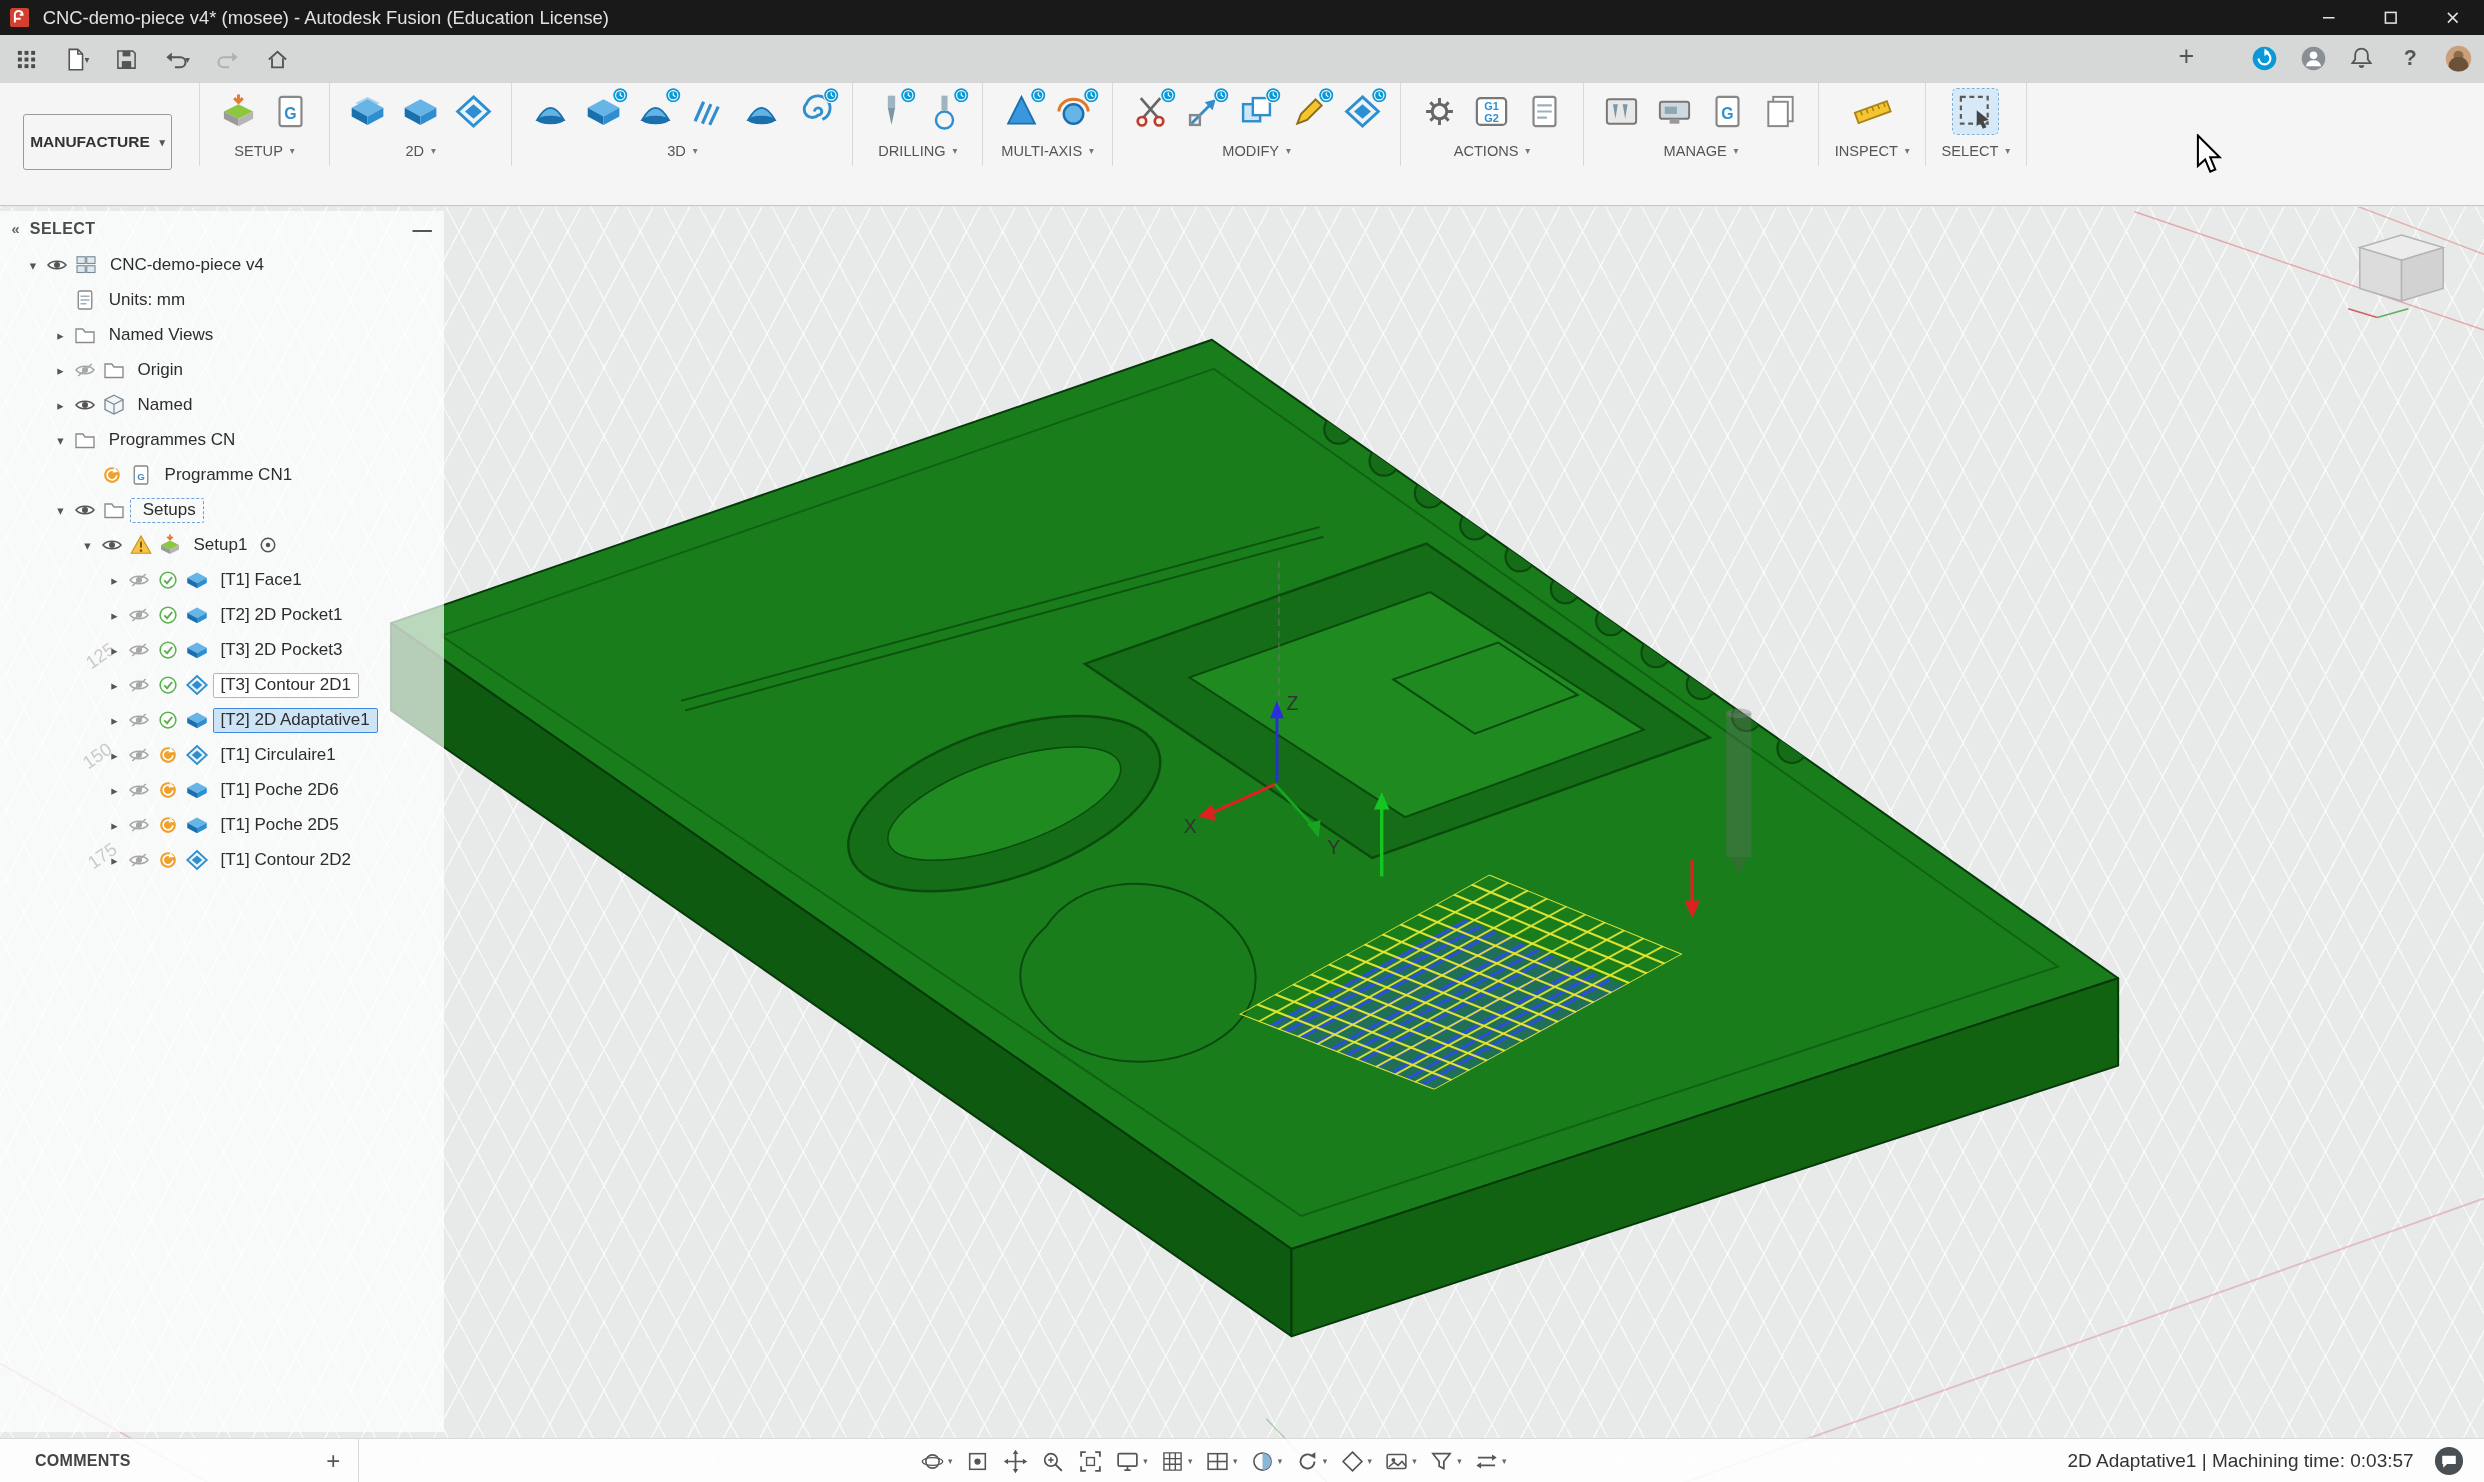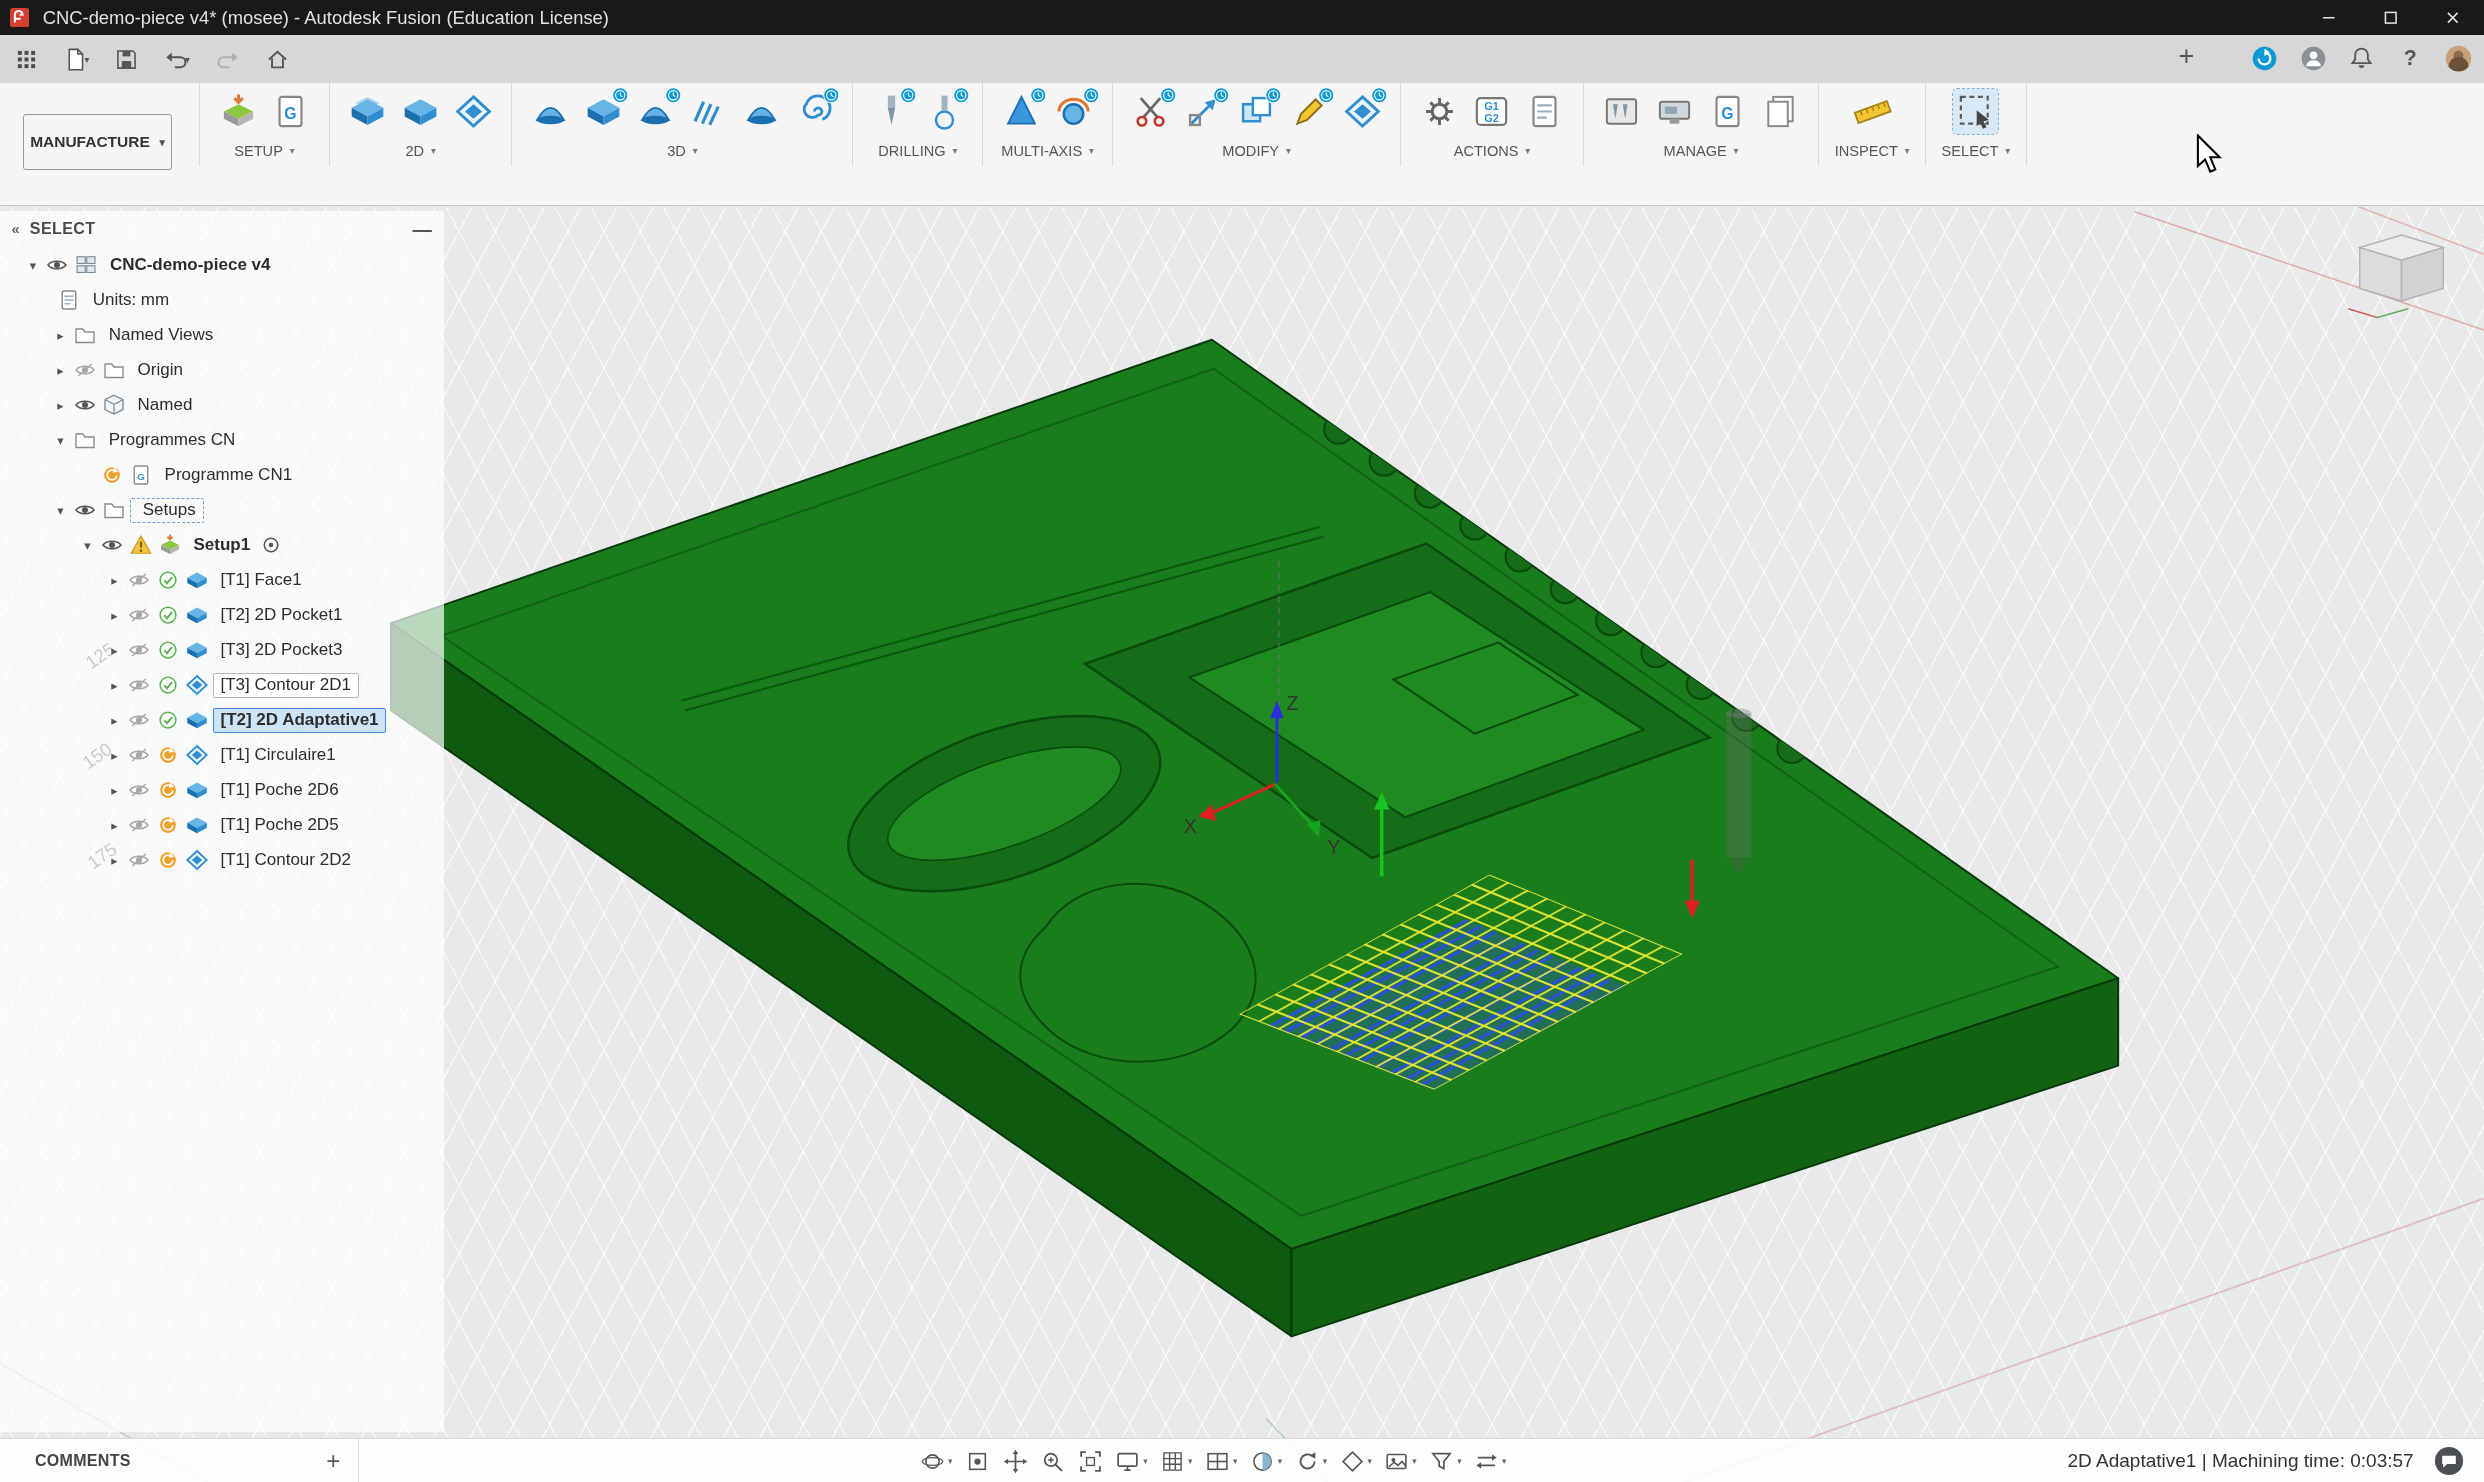--- a/index.html
+++ b/index.html
@@ -64,21 +64,21 @@
   
   .browser{position:absolute;left:0;top:3.9px;width:444px;height:1221px;background:rgba(255,255,255,.70);z-index:3;}
   .bheader{height:37px;display:flex;align-items:center;padding:0 11.6px;color:#4a4a4a;font-size:16px;font-weight:bold;letter-spacing:0.4px;}
   .bcollapse{color:#666;font-size:14.6px;margin-right:9.7px;}
   .bmin{margin-left:auto;color:#555;font-size:19.4px;}
   .trow{height:35px;display:flex;align-items:center;font-size:17px;color:#2d2d2d;white-space:nowrap;}
   .texp{width:23px;text-align:center;color:#555;font-size:12.6px;flex:none;}
   .ticon{width:26px;height:26px;margin-right:2.9px;flex:none;display:flex;align-items:center;justify-content:center;}
   .ticon svg{width:24px;height:24px;}
   .tlabel{padding:1.9px 6.8px;border:1px solid transparent;border-radius:1.9px;}
-  .tlabel.bold{font-weight:bold;}
+  .tlabel.bold{font-weight:normal;}
   .tlabel.sel{background:#cde3f6;border-color:#3d8ae0;}
   .tlabel.outl{background:#fff;border-color:#b5b5b5;}
   .tlabel.dsh{border:1px dashed #6a9fd8;padding-left:12px;}
 
   
   .bottombar{position:absolute;left:0;bottom:0;width:2484px;height:45px;background:rgba(255,255,255,.88);
     border-top:1px solid rgba(170,170,170,.45);display:flex;align-items:center;z-index:6;box-sizing:border-box;}
   .comments{width:359px;height:100%;display:flex;align-items:center;padding-left:35px;box-sizing:border-box;
     font-size:16px;font-weight:bold;color:#444;letter-spacing:0.3px;border-right:1px solid rgba(160,160,160,.4);}
   .cplus{margin-left:auto;margin-right:17.5px;font-size:24px;color:#555;font-weight:normal;}
@@ -707,21 +707,21 @@
             <span class="ticon">
               <svg viewBox="0 0 32 32">
                 <rect x="4" y="5" width="11" height="9" fill="#dfe8ee" stroke="#7a8b96" stroke-width="1.5"></rect>
                 <rect x="17" y="5" width="11" height="9" fill="#dfe8ee" stroke="#7a8b96" stroke-width="1.5"></rect>
                 <rect x="4" y="17" width="11" height="9" fill="#dfe8ee" stroke="#7a8b96" stroke-width="1.5"></rect>
                 <rect x="17" y="17" width="11" height="9" fill="#dfe8ee" stroke="#7a8b96" stroke-width="1.5"></rect>
               </svg>
             </span>
             <span class="tlabel bold">CNC-demo-piece v4</span>
           </div>
-          <div class="trow" style="padding-left: 33px;">
+          <div class="trow" style="padding-left: 49px;">
             <span class="texp"></span>
             <span class="ticon">
               <svg viewBox="0 0 32 32">
                 <rect x="7" y="4" width="18" height="24" rx="2" fill="#fff" stroke="#888" stroke-width="1.8"></rect>
                 <path d="M10 11 h12 M10 16 h12 M10 21 h8" stroke="#9ab0bf" stroke-width="1.8"></path>
               </svg>
             </span>
             <span class="tlabel">Units: mm</span>
           </div>
           <div class="trow" style="padding-left: 49px;">

